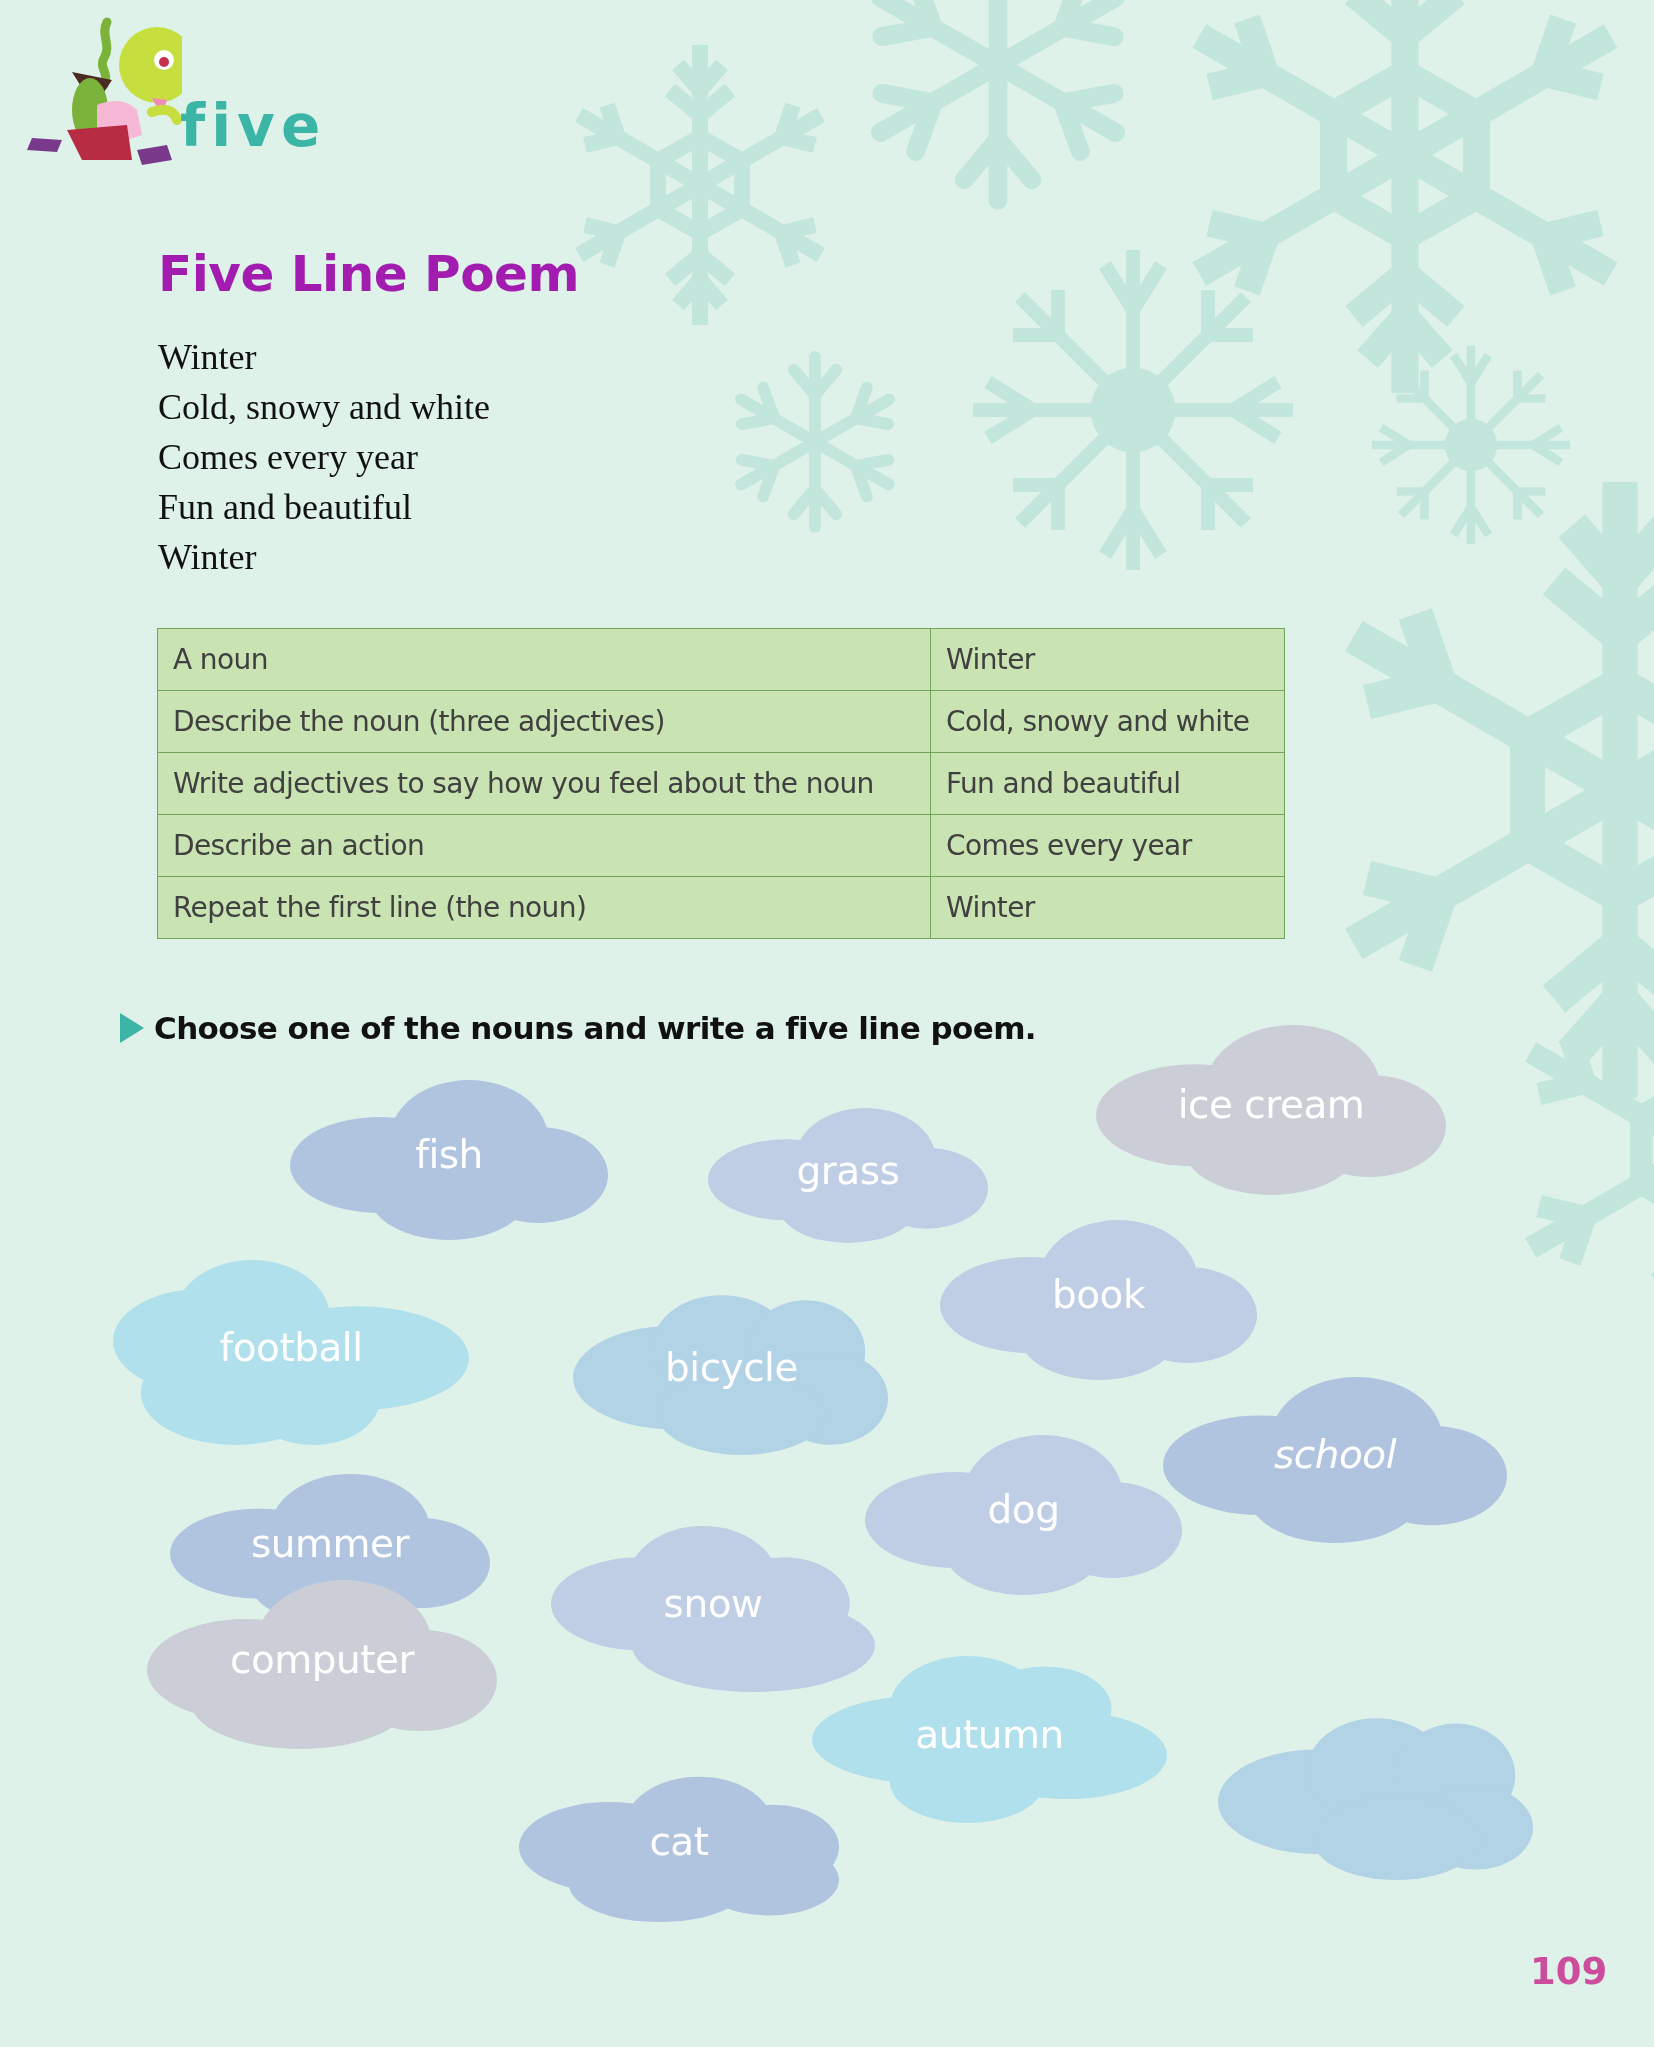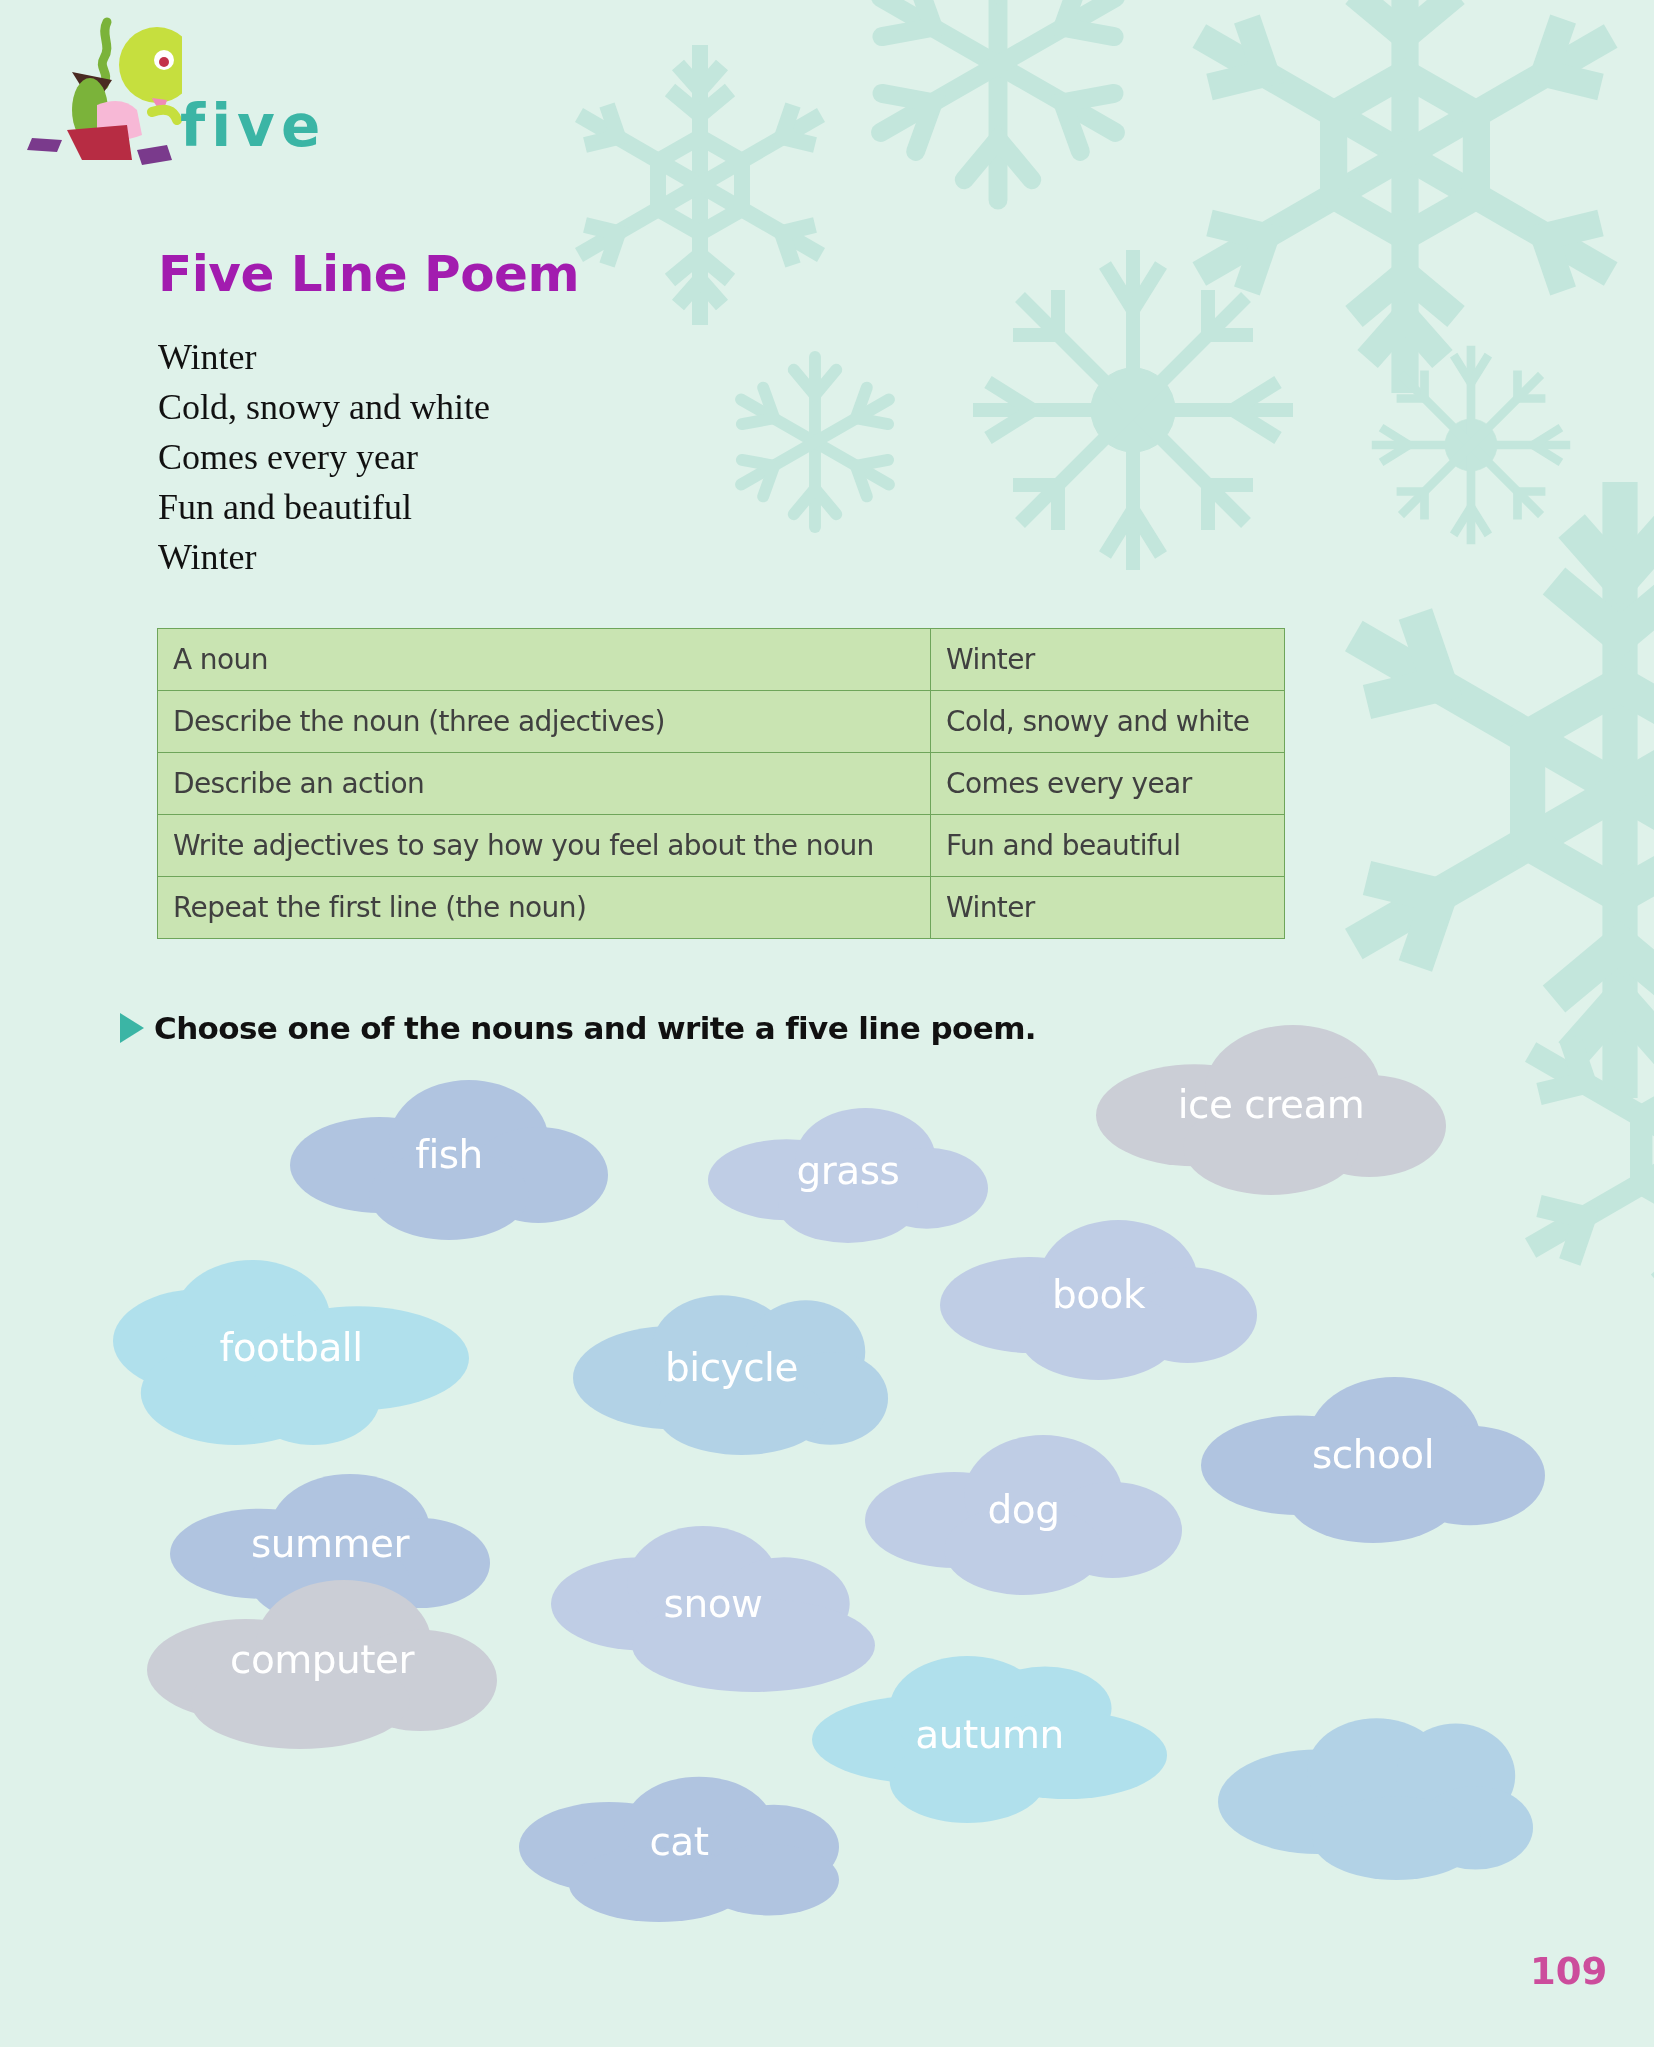--- a/index.html
+++ b/index.html
@@ -160,26 +160,26 @@
   <tbody>
       <tr>
     <td class="c1">A noun</td>
     <td>Winter</td>
   </tr>
   <tr>
     <td class="c1">Describe the noun (three adjectives)</td>
     <td>Cold, snowy and white</td>
   </tr>
   <tr>
+    <td class="c1">Write adjectives to say how you feel about the noun</td>
+    <td>Fun and beautiful</td>
+  </tr>
+  <tr>
     <td class="c1">Describe an action</td>
     <td>Comes every year</td>
-  </tr>
-  <tr>
-    <td class="c1">Write adjectives to say how you feel about the noun</td>
-    <td>Fun and beautiful</td>
   </tr>
   <tr>
     <td class="c1">Repeat the first line (the noun)</td>
     <td>Winter</td>
   </tr>
 </tbody>
   </table>
 
 <div class="instruction">
   <span class="arrow"></span>
@@ -248,21 +248,21 @@
     <svg viewBox="0 0 320 160" preserveAspectRatio="none">
         <g fill="#bfcde5">
           <ellipse cx="90" cy="85" rx="90" ry="48"></ellipse>
           <ellipse cx="180" cy="60" rx="80" ry="60"></ellipse>
           <ellipse cx="250" cy="95" rx="70" ry="48"></ellipse>
           <ellipse cx="160" cy="115" rx="80" ry="45"></ellipse>
         </g>
       </svg>
     <div class="cloud-label">book</div>
   </div>
-  <div class="cloud" style="left:1201px;top:1377px;width:344px;height:166px;">
+  <div class="cloud" style="left:1163px;top:1377px;width:344px;height:166px;font-style:italic;">
     <svg viewBox="0 0 320 160" preserveAspectRatio="none">
         <g fill="#b0c4e0">
           <ellipse cx="90" cy="85" rx="90" ry="48"></ellipse>
           <ellipse cx="180" cy="60" rx="80" ry="60"></ellipse>
           <ellipse cx="250" cy="95" rx="70" ry="48"></ellipse>
           <ellipse cx="160" cy="115" rx="80" ry="45"></ellipse>
         </g>
       </svg>
     <div class="cloud-label">school</div>
   </div>

